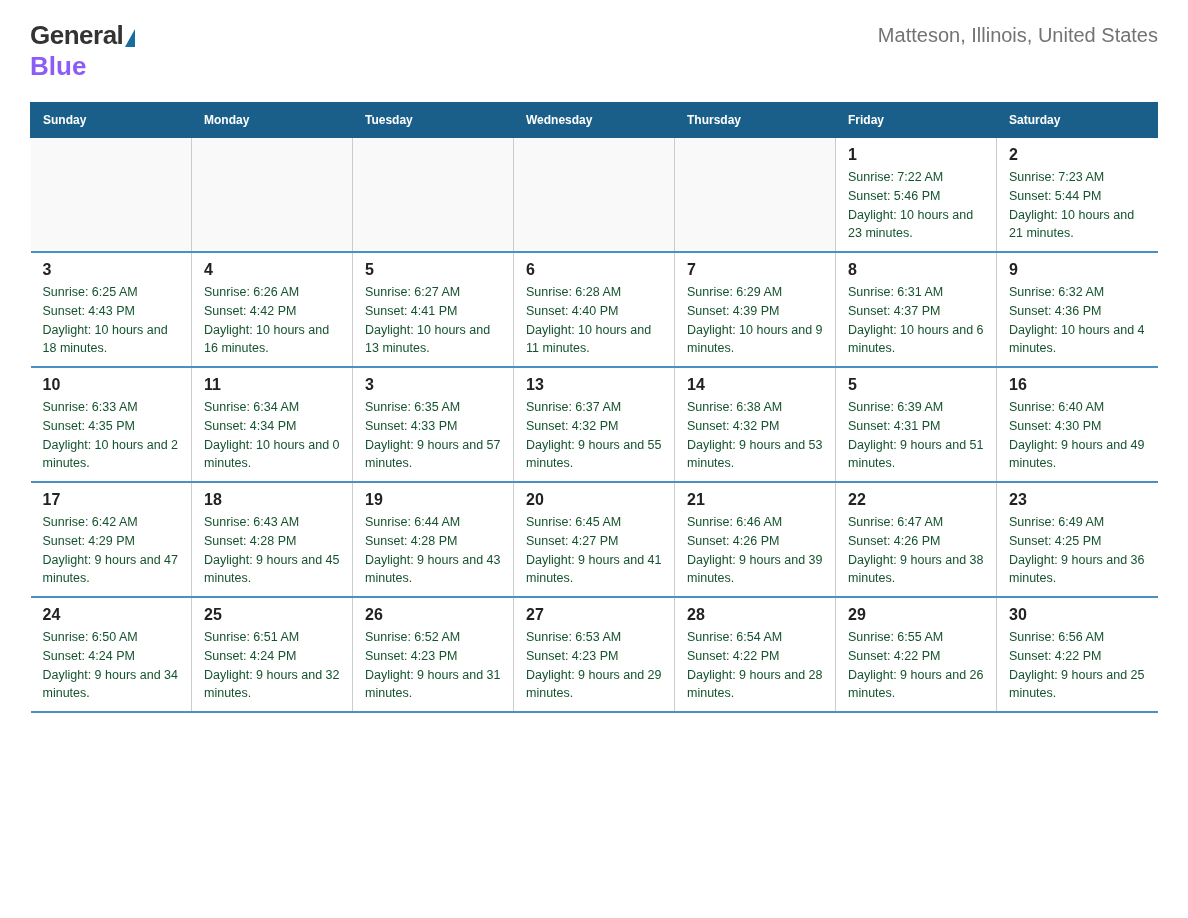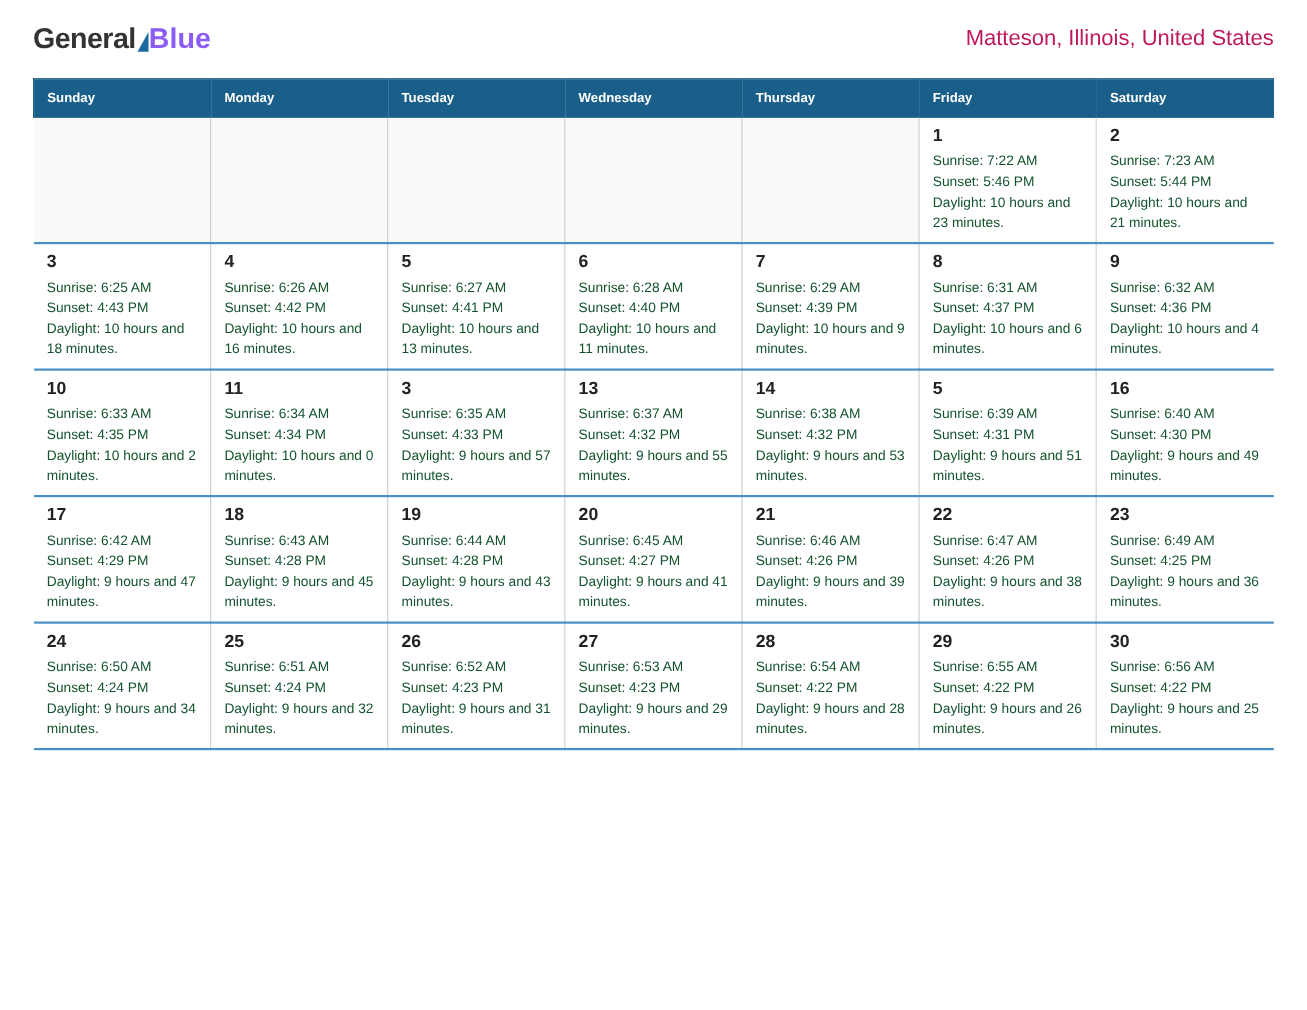--- a/index.html
+++ b/index.html
@@ -11,21 +11,21 @@
       min-height: 918px;
     }
     .header {
       display: flex;
       justify-content: space-between;
       align-items: flex-start;
       margin-bottom: 20px;
     }
     .logo {
       display: flex;
-      flex-direction: row;
+      flex-direction: column;
       align-items: flex-start;
     }
     .logo-top {
       display: flex;
       align-items: center;
     }
     .logo-general {
       font-size: 26px;
       font-weight: bold;
       color: #333;
@@ -47,21 +47,21 @@
     .title-section {
       text-align: right;
     }
     .month-title {
       font-size: 48px;
       font-weight: normal;
       color: #222;
     }
     .location {
       font-size: 20px;
-      color: #be185d;
+      color: #737373;
       margin-top: 4px;
     }
     .calendar {
       width: 100%;
       border-collapse: collapse;
     }
     .calendar thead tr th {
       background: #1a5f8a;
       color: #fff;
       font-size: 12px;

